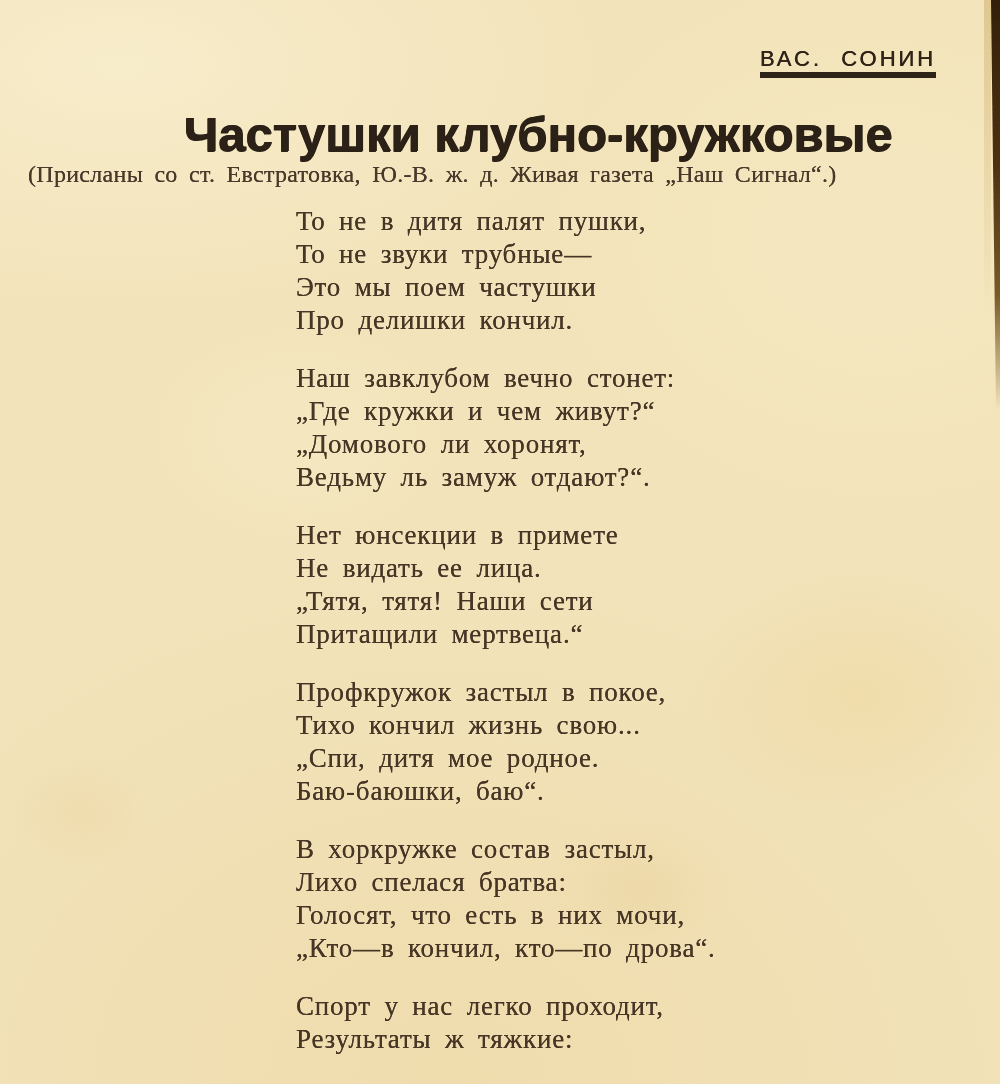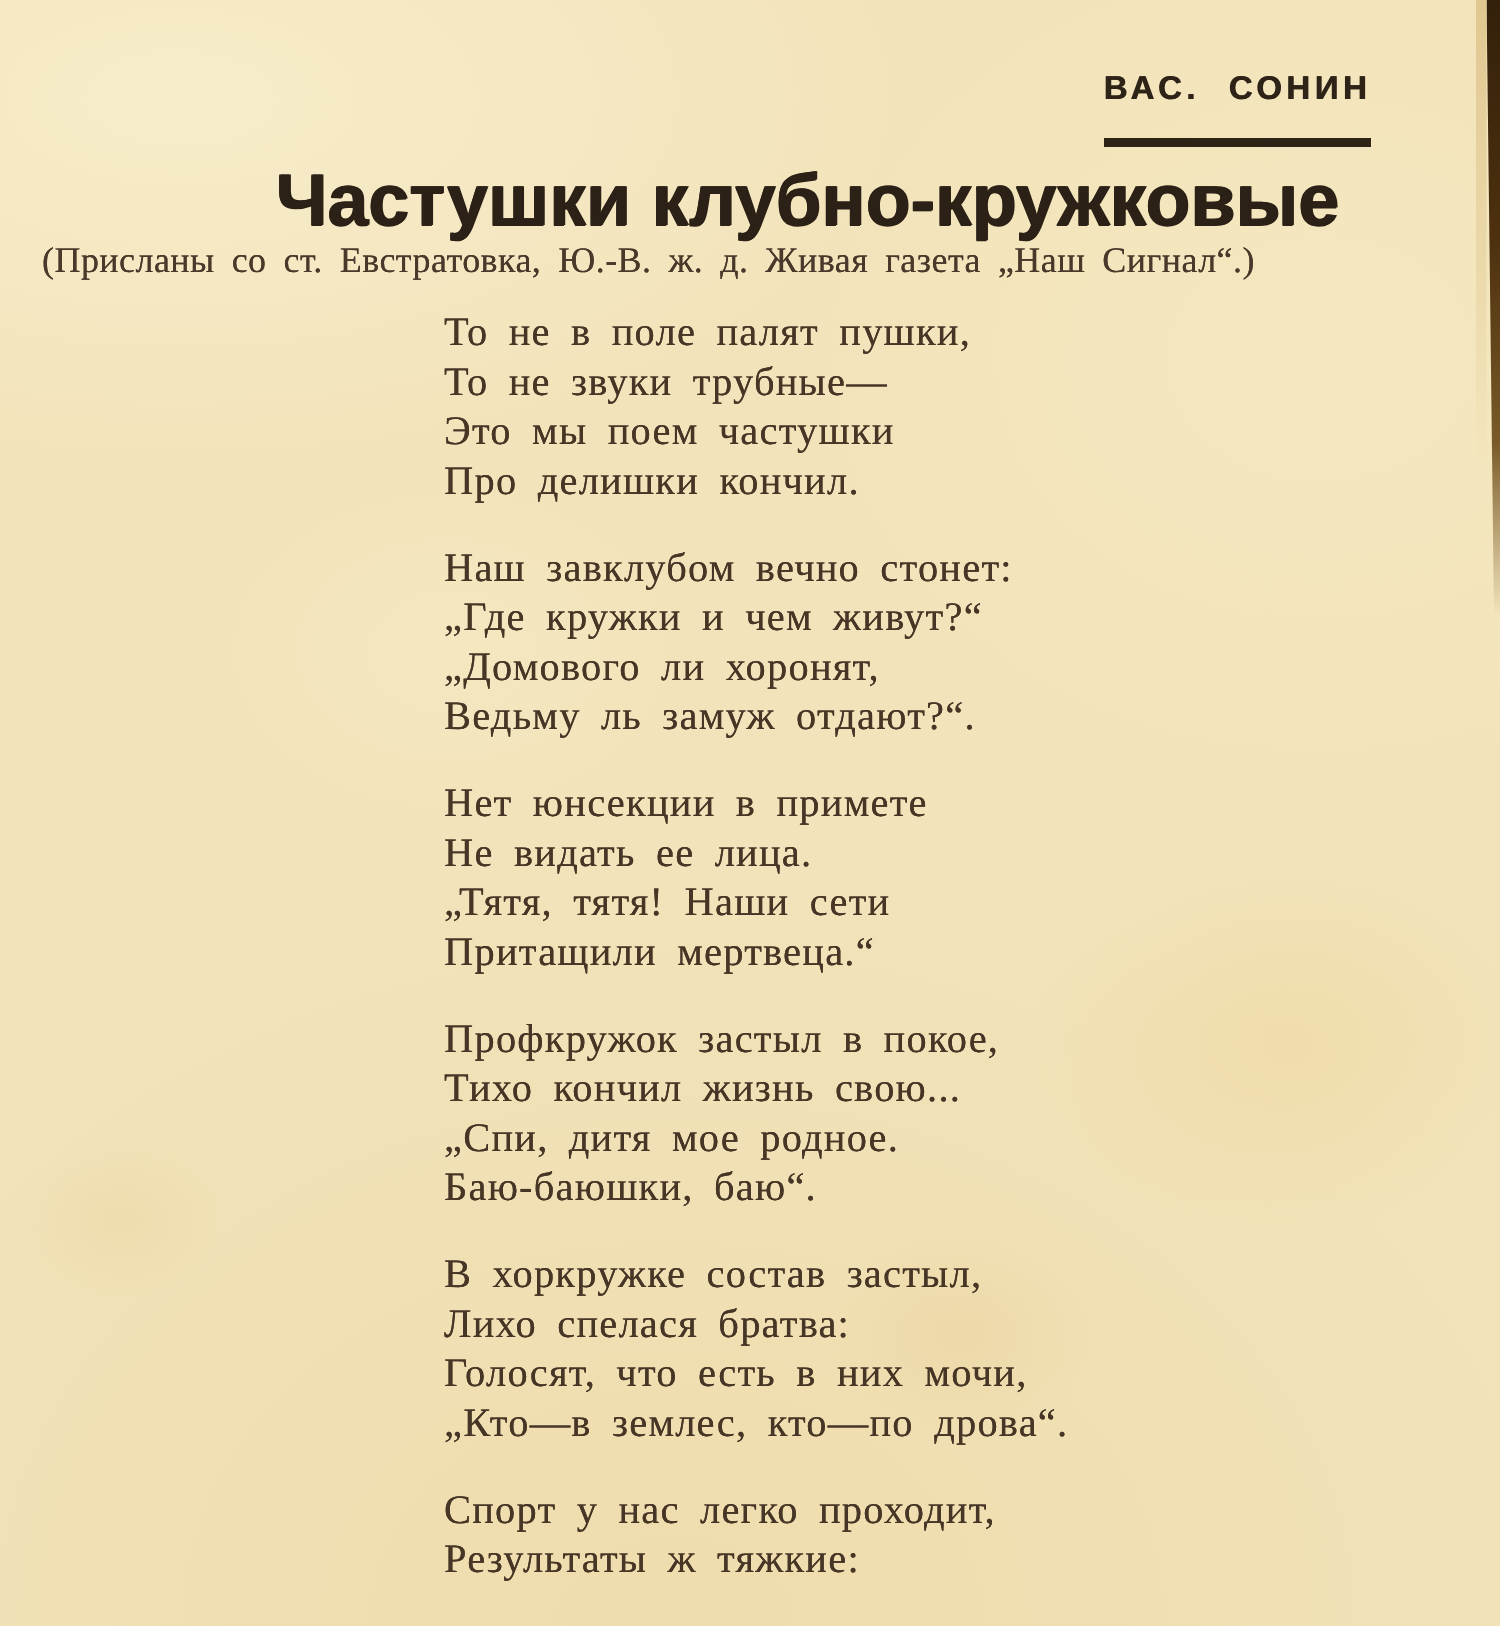--- a/index.html
+++ b/index.html
@@ -44,29 +44,29 @@
     top: 0;
     right: 9px;
     width: 7px;
     height: 340px;
     background: linear-gradient(to bottom, rgba(214,184,122,0.65), rgba(214,184,122,0) 92%);
   }
 
   .author {
     position: absolute;
     top: 46px;
-    right: 86px;
+    right: 64px;
     font-family: "Liberation Sans", sans-serif;
-    font-weight: bold;
+    font-weight: normal;
     font-size: 22px;
     letter-spacing: 3px;
     word-spacing: 10px;
     color: #2e2317;
     border-bottom: 6px solid #2e2317;
-    padding-bottom: 20px;
+    padding-bottom: 0;
     text-shadow: 0.5px 0 0 currentColor;
   }
 
   .title {
     position: absolute;
     top: 92px;
     left: 44px;
     width: 956px;
     margin: 16px;
     text-align: center;
@@ -117,21 +117,21 @@
   <div class="edge-dark"></div>
 
   <div class="author">ВАС. СОНИН</div>
 
   <h1 class="title">Частушки клубно-кружковые</h1>
 
   <div class="subtitle">(Присланы со ст. Евстратовка, Ю.-В. ж. д. Живая газета „Наш Сигнал“.)</div>
 
   <div class="poem">
       <div class="stanza">
-        <div class="line">То не в поле палят пушки,</div>
+        <div class="line">То не в дитя палят пушки,</div>
         <div class="line">То не звуки трубные—</div>
         <div class="line">Это мы поем частушки</div>
         <div class="line">Про делишки кончил.</div>
       </div>
       <div class="stanza">
         <div class="line">Наш завклубом вечно стонет:</div>
         <div class="line">„Где кружки и чем живут?“</div>
         <div class="line">„Домового ли хоронят,</div>
         <div class="line">Ведьму ль замуж отдают?“.</div>
       </div>
@@ -144,20 +144,20 @@
       <div class="stanza">
         <div class="line">Профкружок застыл в покое,</div>
         <div class="line">Тихо кончил жизнь свою...</div>
         <div class="line">„Спи, дитя мое родное.</div>
         <div class="line">Баю-баюшки, баю“.</div>
       </div>
       <div class="stanza">
         <div class="line">В хоркружке состав застыл,</div>
         <div class="line">Лихо спелася братва:</div>
         <div class="line">Голосят, что есть в них мочи,</div>
-        <div class="line">„Кто—в землес, кто—по дрова“.</div>
+        <div class="line">„Кто—в кончил, кто—по дрова“.</div>
       </div>
       <div class="stanza">
         <div class="line">Спорт у нас легко проходит,</div>
         <div class="line">Результаты ж тяжкие:</div>
       </div>
     </div>
 </div>
 
 </body></html>

